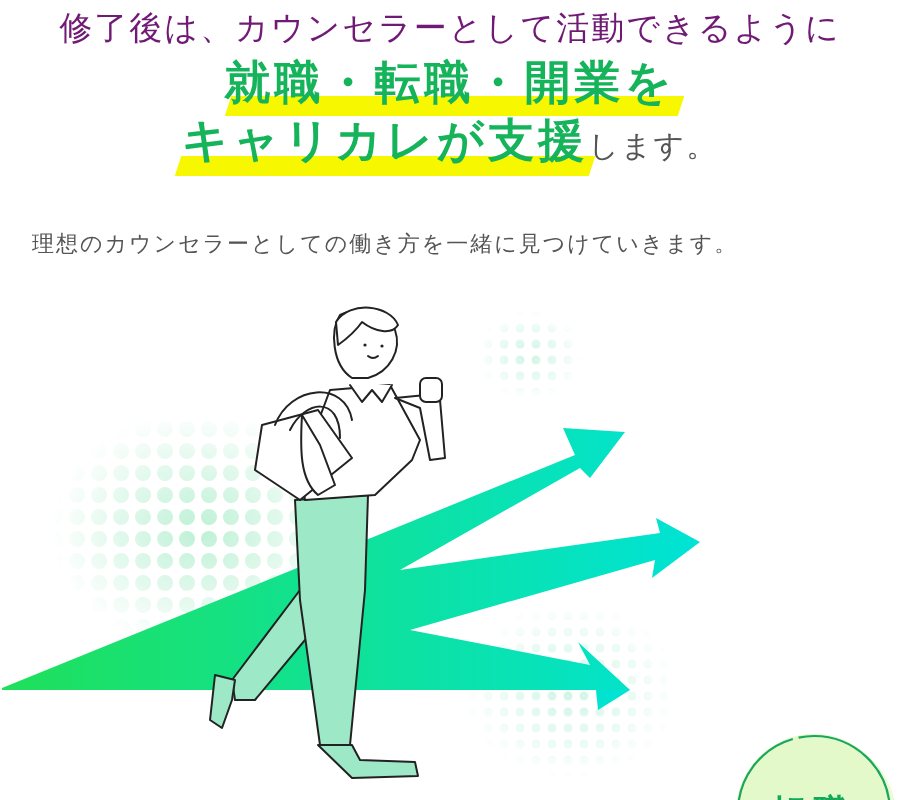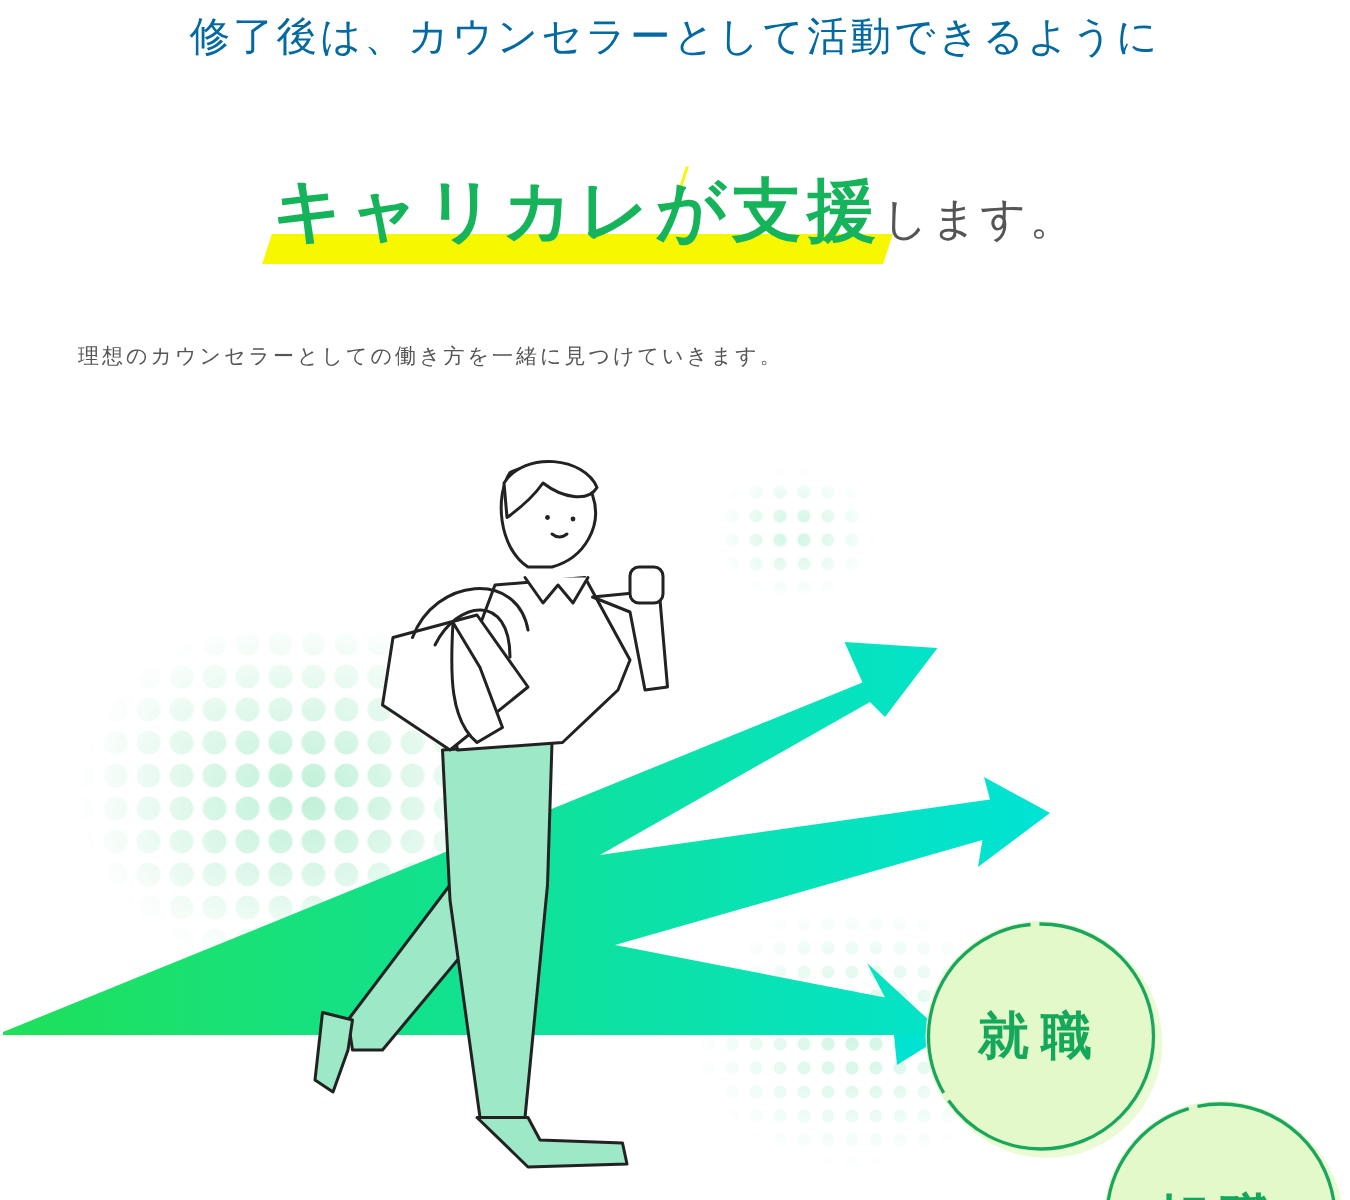--- a/index.html
+++ b/index.html
@@ -1,41 +1,42 @@
 <!DOCTYPE html>
 <html><head>
 <meta charset="utf-8">
 <style>
   html, body { margin: 0; padding: 0; background: #ffffff; }
   body { width: 900px; height: 800px; position: relative; overflow: hidden;
          font-family: "DejaVu Sans", "Liberation Sans", sans-serif; }
   .lead { position: absolute; top: 6px; left: 0; width: 900px; text-align: center;
-          font-size: 27px; color: #0369a1; letter-spacing: 2px; }
+          font-size: 33px; color: #701a75; letter-spacing: 2px; }
   .hl-line { position: absolute; left: 0; width: 900px; text-align: center; }
   .hl-wrap { position: relative; display: inline-block; }
   .hl-band { position: absolute; height: 20px; background: #f7f700;
              transform: skewX(-18deg); z-index: 0; }
   .hl-text { position: relative; z-index: 1; color: #15b45a; font-weight: bold;
              font-size: 46px; letter-spacing: 4px; }
   .hl-tail { position: relative; z-index: 1; color: #555; font-size: 30px; letter-spacing: 2px; }
-  .sub { position: absolute; top: 229px; left: 32px; font-size: 14px; color: #555; letter-spacing: 2px; margin-left: 20px; }
+  .sub { position: absolute; top: 229px; left: 32px; font-size: 22px; color: #555; letter-spacing: 2px; }
   .stage { position: absolute; left: 0; top: 290px; width: 900px; height: 510px; }
   .circle { position: absolute; border-radius: 50%; background: #e3f9c9;
             box-shadow: 4px 4px 0 #eafbd6; display: flex; align-items: center; justify-content: center; }
   .circle .ring { position: absolute; inset: 0; border-radius: 50%; }
   .circle .label { position: relative; color: #14a95a; font-size: 34px; font-weight: bold; letter-spacing: 8px; }
 </style>
 </head>
 <body>
 
 <div class="lead">修了後は、カウンセラーとして活動できるように</div>
 
 <div class="hl-line" style="top:52px;">
   <span class="hl-wrap">
     <span class="hl-band" style="left:4px; right:-6px; top:44px;"></span>
+    <span class="hl-text">就職・転職・開業を</span>
   </span>
 </div>
 
 <div class="hl-line" style="top:110px;">
   <span class="hl-wrap">
     <span class="hl-band" style="left:-4px; right:-4px; top:46px;"></span>
     <span class="hl-text">キャリカレが支援</span>
   </span><span class="hl-tail">します。</span>
 </div>
 
@@ -102,26 +103,20 @@
       <path d="M340,315 C330,330 332,365 352,378 L368,378 C390,372 402,350 395,330 C388,312 360,305 340,315 Z" fill="#fff"></path>
       <path d="M336,322 C350,300 390,305 398,325 C392,335 375,332 362,322 C355,332 345,340 338,345 Z" fill="#fff"></path>
       <circle cx="365" cy="345" r="1.6" fill="#222" stroke="none"></circle>
       <circle cx="382" cy="346" r="1.6" fill="#222" stroke="none"></circle>
       <path d="M368,356 Q373,360 378,356" fill="none"></path>
 
       <path d="M350,385 L362,402 L372,390 L382,402 L392,385" fill="#fff"></path>
     </g>
   </svg>
 
-  <div class="circle" style="left:617px; top:324px; width:154px; height:154px;">
-    <svg class="ring" viewBox="0 0 154 154" width="154" height="154">
-        <circle cx="77" cy="77" r="75" fill="none" stroke="#1aa65e" stroke-width="2.2" stroke-dasharray="190 6 150 6 120 6"></circle>
-      </svg>
-    <span class="label">就職</span>
-  </div>
 
   <div class="circle" style="left:736px; top:444px; width:156px; height:156px;">
     <svg class="ring" viewBox="0 0 156 156" width="156" height="156">
         <circle cx="78" cy="78" r="76" fill="none" stroke="#1aa65e" stroke-width="2.2" stroke-dasharray="160 6 170 6 130 6"></circle>
       </svg>
     <span class="label">転職</span>
   </div>
 
 </div>
 

